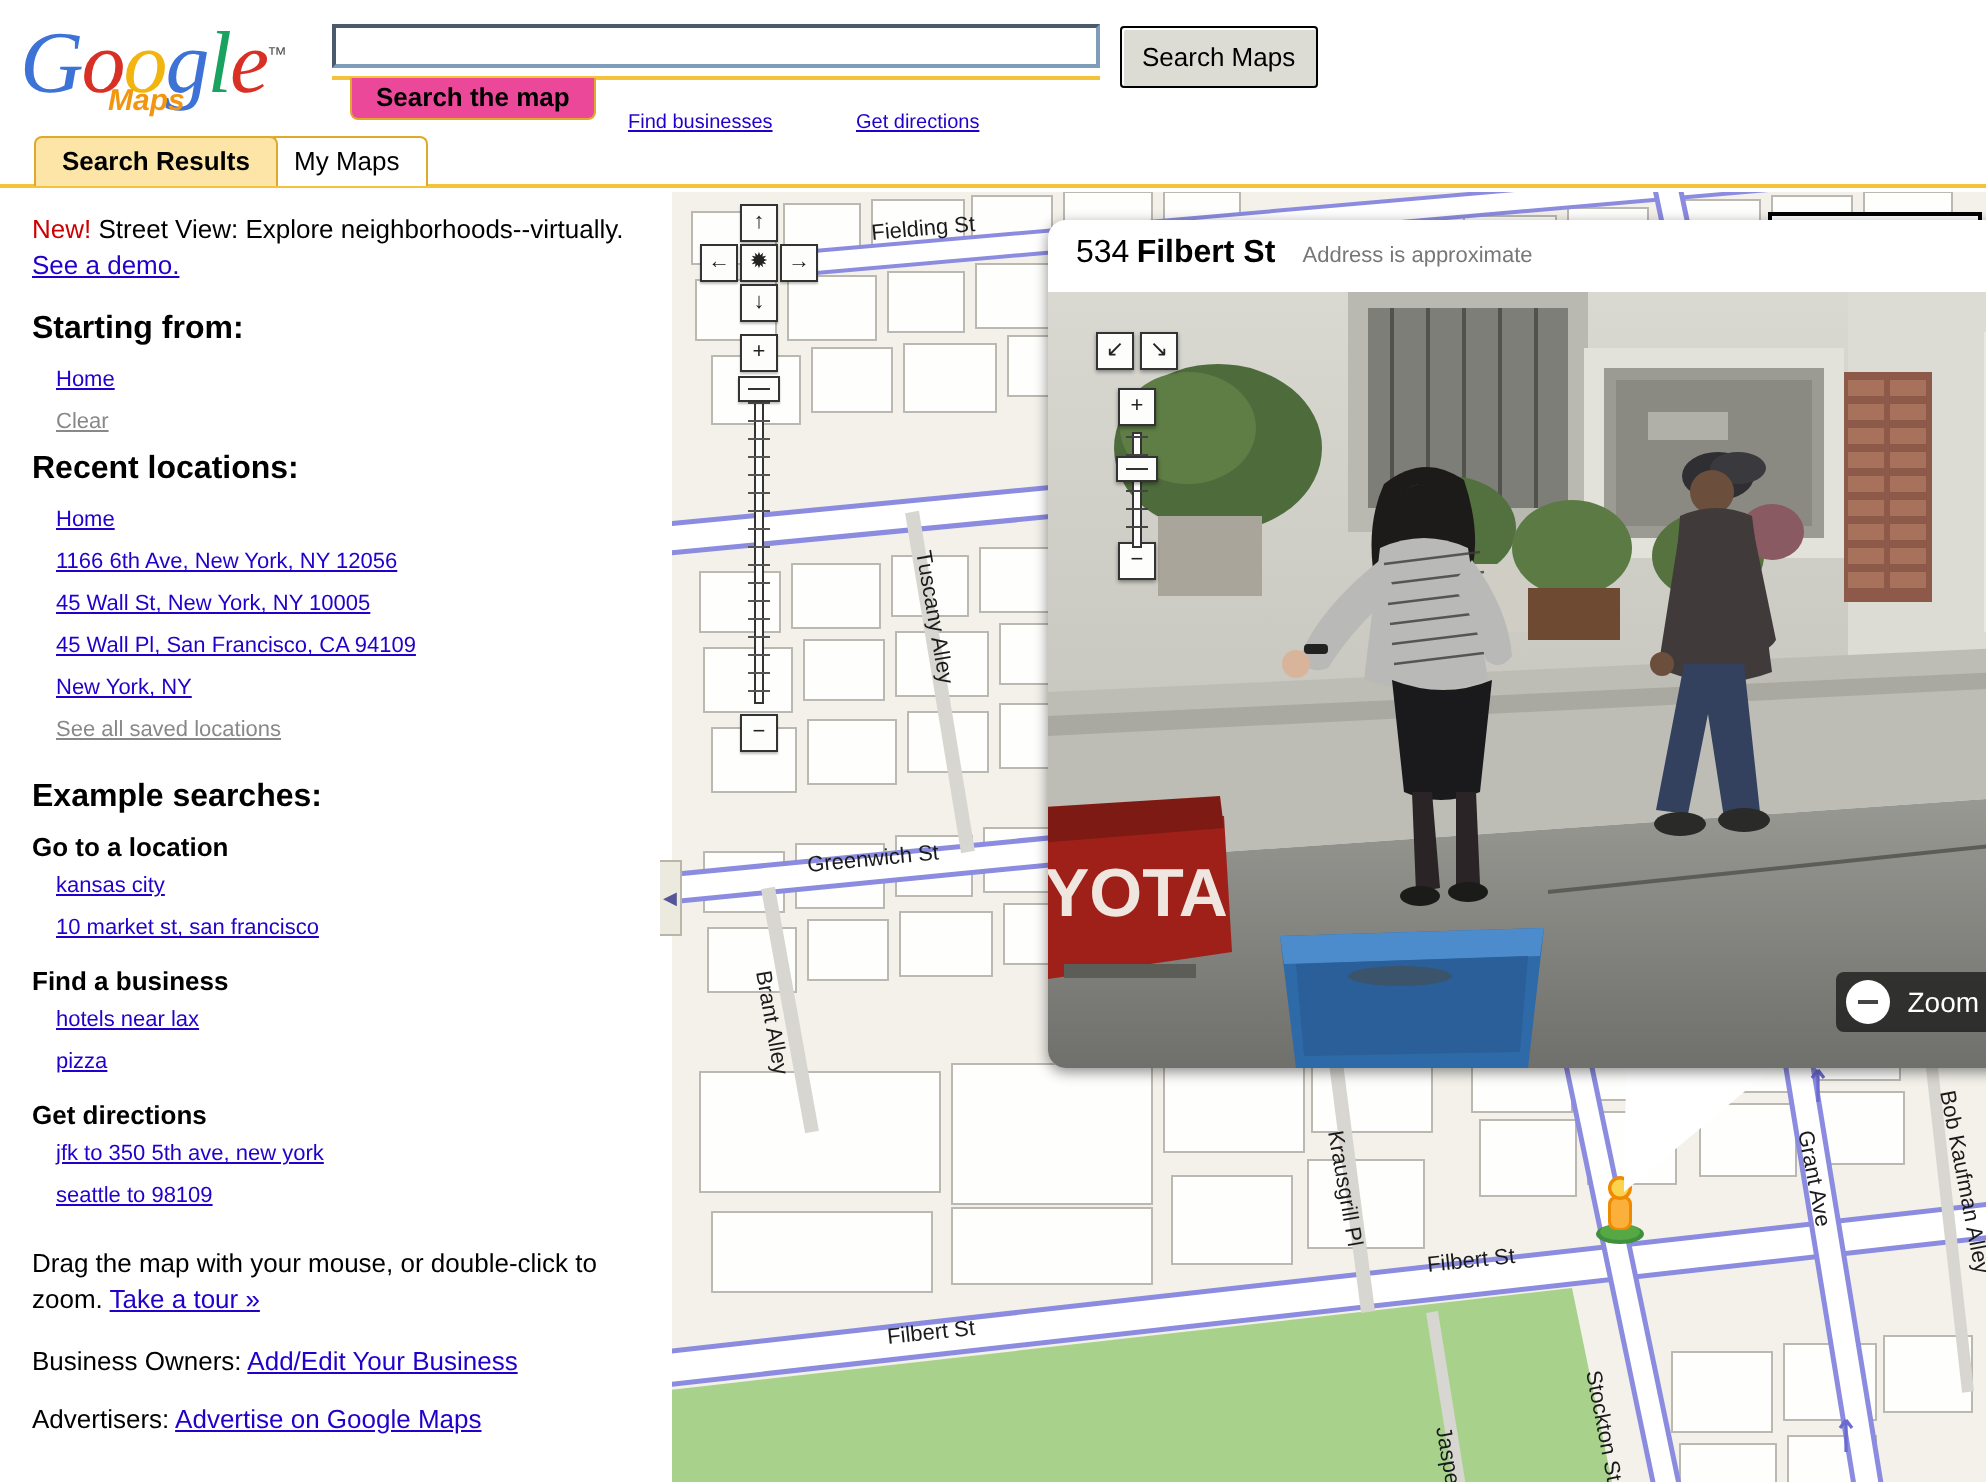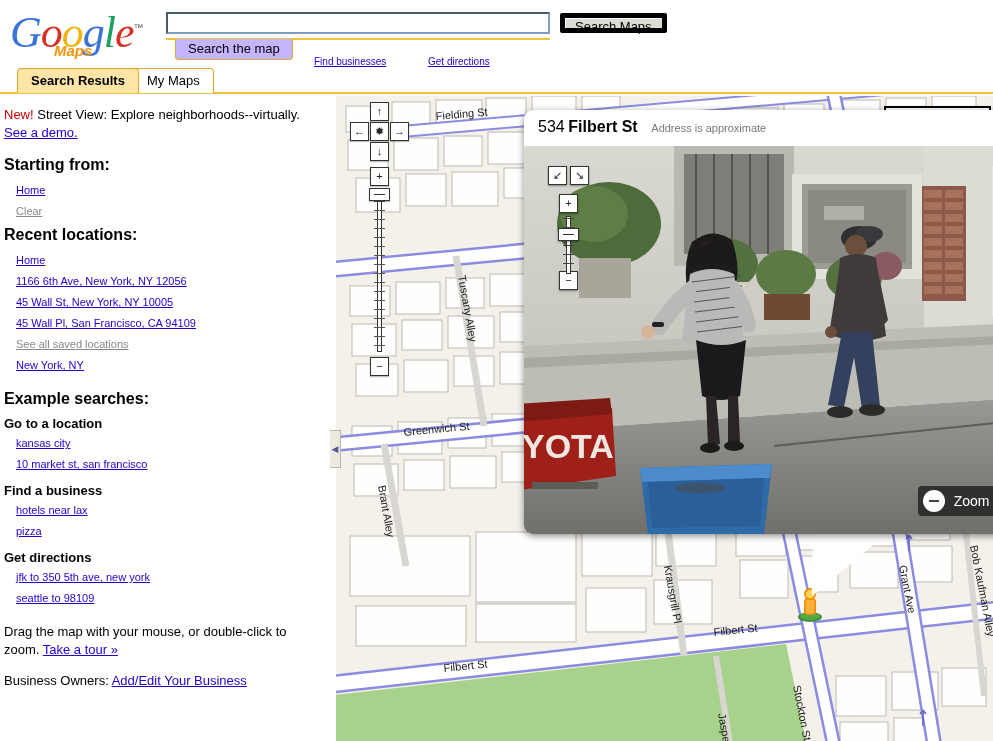--- a/index.html
+++ b/index.html
@@ -18,41 +18,41 @@
   .logo-g{font-family:"Liberation Serif", serif;font-size:44px;line-height:44px;letter-spacing:-1px;}
   .logo .c1{color:#3d72d7}.logo .c2{color:#d93025}.logo .c3{color:#f2b50f}
   .logo .c4{color:#3d72d7}.logo .c5{color:#1aa260}.logo .c6{color:#d93025}
   .logo-tm{font-size:10px;color:#555;vertical-align:super;font-family:"Liberation Sans",sans-serif;}
   .logo-maps{position:absolute;left:44px;top:36px;font-size:15px;font-weight:bold;color:#f2960f;
              font-family:"Liberation Sans",sans-serif;}
   .search-box{position:absolute;left:166px;top:12px;width:384px;height:22px;
               border:2px solid #7f9db9;border-top-color:#4a5a6a;border-left-color:#4a5a6a;
               background:#fff;box-sizing:border-box;padding:2px 4px;font-size:13px;
               font-family:"Liberation Sans",sans-serif;outline:none;}
-  .search-btn{position:absolute;left:560px;top:13px;height:20px;padding:1px 10px;
-              background:#dcdcd4;border:5px solid #000000;border-radius:2px;
+  .search-btn{position:absolute;left:560px;top:13px;height:31px;padding:1px 10px;
+              background:#dcdcd4;border:1px solid #000000;border-radius:2px;
               font-family:"Liberation Sans",sans-serif;font-size:13px;cursor:pointer;
               box-shadow:inset 1px 1px 0 #fff;text-align:right;}
   .subtabs{position:absolute;left:166px;top:38px;height:22px;width:384px;
            border-top:2px solid #f5c33a;}
   .subtab-active{position:absolute;left:9px;top:-1px;padding:2px 12px 3px 12px;
-                 background:#c4b5fd;border:1px solid #e0a92c;border-top:none;
-                 border-radius:0 0 4px 4px;font-weight:normal;font-size:13px;cursor:pointer;}
+                 background:#ec4899;border:1px solid #e0a92c;border-top:none;
+                 border-radius:0 0 4px 4px;font-weight:bold;font-size:13px;cursor:pointer;}
   .subtab-link{position:absolute;top:3px;font-size:10px;margin-top:13px;}
   .tabs-row{position:absolute;left:0;top:64px;width:993px;height:30px;}
   .tabs-baseline{position:absolute;left:0;top:28px;width:993px;height:2px;background:#f5c33a;}
   .tab{position:absolute;top:4px;padding:4px 13px 5px 13px;font-size:13px;
        border:1px solid #e0a92c;border-bottom:none;border-radius:4px 4px 0 0;cursor:pointer;
        background:#fff;}
   .tab.active{background:#fce5a6;font-weight:bold;z-index:3;}
 
   
   .sidebar{position:absolute;left:0;top:96px;width:330px;height:645px;
            background:#fff;overflow:hidden;}
-  .sb-pad{padding:10px 8px 0 4px;}
+  .sb-pad{padding:10px 8px 0 16px;}
   .sv-promo{font-size:13px;line-height:18px;margin-bottom:14px;}
   .sv-new{color:#c00;}
   .sb-head{font-size:16px;font-weight:bold;margin:4px 0 6px 0;}
   .sb-list{margin:0 0 4px 0;padding:0;list-style:none;}
   .sb-list li{padding:2px 0 2px 12px;font-size:11px;line-height:17px;}
   .muted{color:#888;}
   .sb-sub{font-size:13px;font-weight:bold;margin:8px 0 2px 0;}
   .sb-note{font-size:13px;line-height:18px;margin-top:14px;}
   .sb-foot{font-size:13px;margin-top:14px;}
   .sb-collapse{position:absolute;left:330px;top:430px;width:10px;height:36px;
@@ -169,22 +169,22 @@
         <li><a>Home</a></li>
         <li><a class="muted">Clear</a></li>
       </ul>
 
       <div class="sb-head">Recent locations:</div>
       <ul class="sb-list">
         <li><a>Home</a></li>
         <li><a>1166 6th Ave, New York, NY 12056</a></li>
         <li><a>45 Wall St, New York, NY 10005</a></li>
         <li><a>45 Wall Pl, San Francisco, CA 94109</a></li>
+        <li><a>New York, NY</a></li>
         <li><a class="muted">See all saved locations</a></li>
-        <li><a>New York, NY</a></li>
       </ul>
 
       <div class="sb-head" style="margin-top:14px">Example searches:</div>
 
       <div class="sb-sub">Go to a location</div>
       <ul class="sb-list">
         <li><a>kansas city</a></li>
         <li><a>10 market st, san francisco</a></li>
       </ul>
 
@@ -201,20 +201,24 @@
       </ul>
 
       <div class="sb-note">
         <span>Drag the map with your mouse, or double-click to zoom.</span>
         <a>Take a tour »</a>
       </div>
 
       <div class="sb-foot">
         <span>Business Owners:</span>
         <a>Add/Edit Your Business</a>
+      </div>
+      <div class="sb-foot">
+        <span>Advertisers:</span>
+        <a>Advertise on Google Maps</a>
       </div>
     </div>
   </div>
 
   <div class="sb-collapse">
     <span>◀</span>
   </div>
 
   <div class="map">
 

